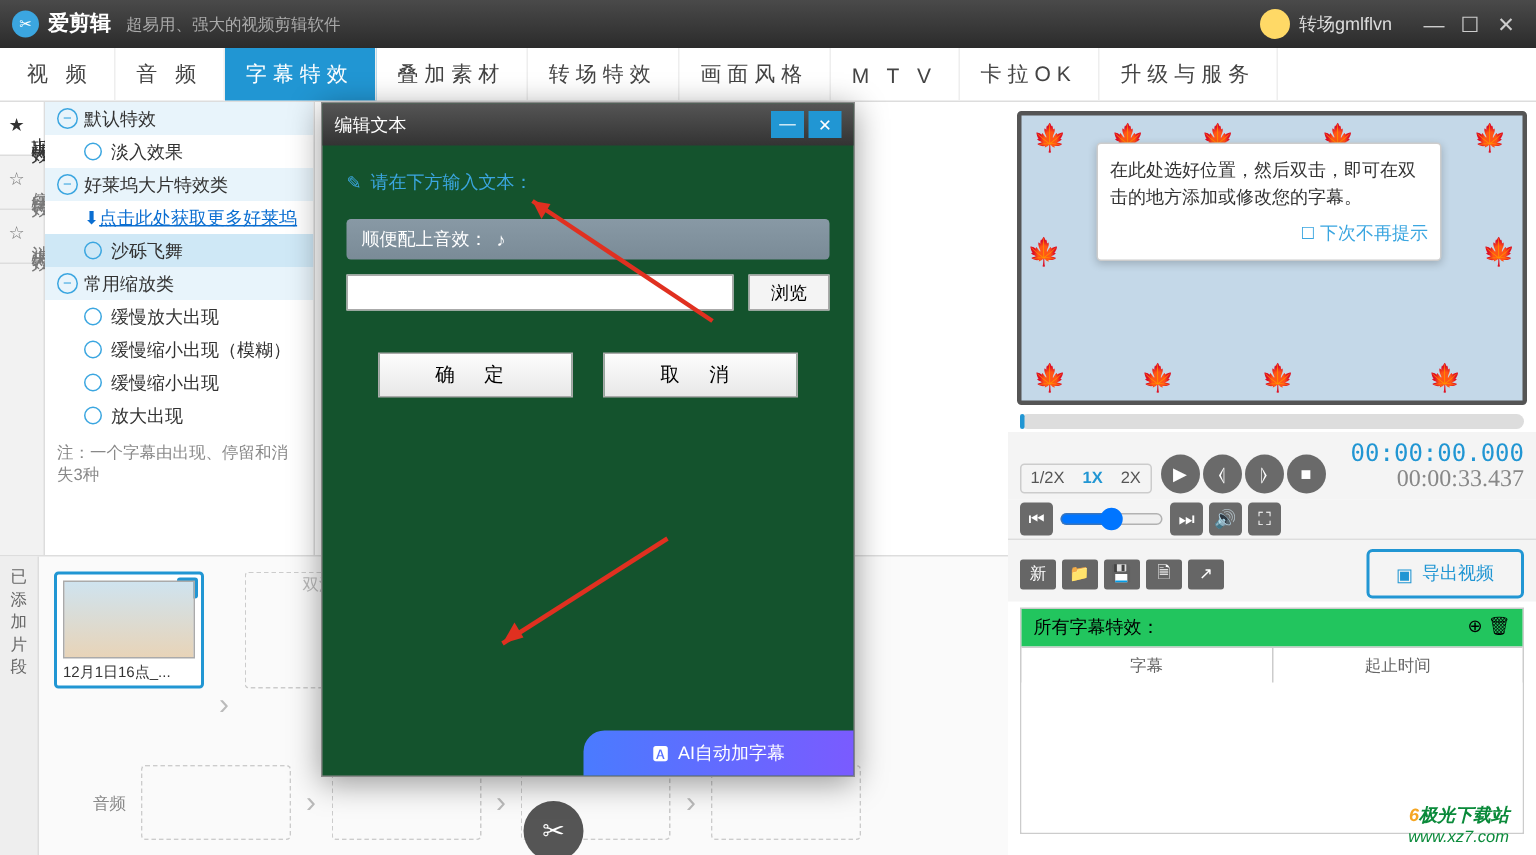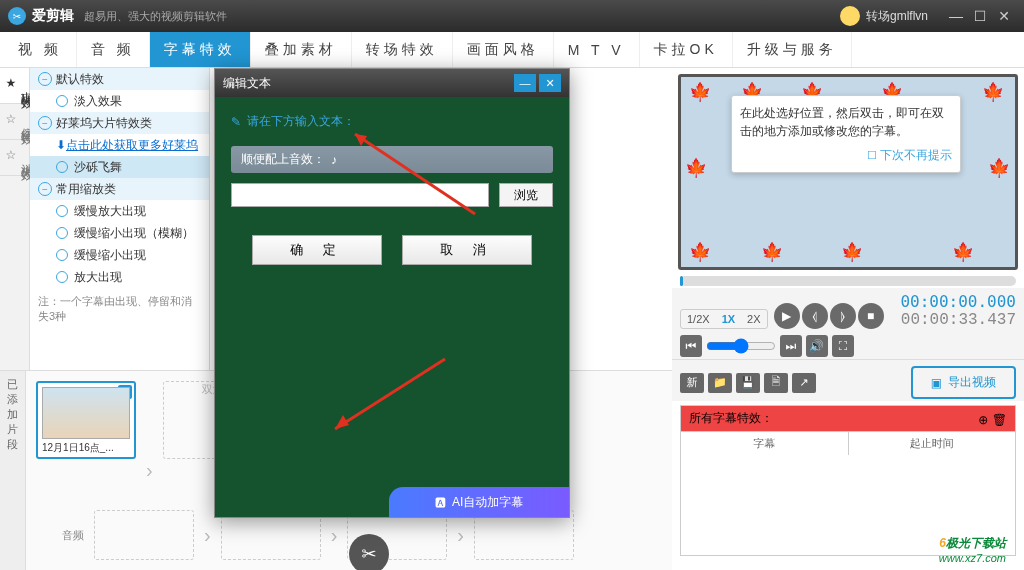--- a/index.html
+++ b/index.html
@@ -36,26 +36,26 @@
 .tooltip .chk{margin-top:6px;color:#3ba6e0;font-size:11px;text-align:right}
 .seekbar{height:10px;margin:2px 8px;background:#ddd;border-radius:5px;position:relative}
 .seekbar .prog{position:absolute;left:0;top:0;bottom:0;width:1%;background:#2196d3;border-radius:5px}
 .controls{display:flex;align-items:flex-end;gap:2px;padding:4px 8px;background:#f4f4f4}
 .speeds{display:flex;border:1px solid #ccc;border-radius:3px;overflow:hidden;margin-right:4px}
 .speeds span{padding:3px 6px;font-size:11px;cursor:pointer;color:#555}
 .speeds span.on{color:#2196d3;font-weight:bold}
 .pbtn{width:26px;height:26px;border-radius:50%;background:#6a6a6a;color:#fff;display:flex;align-items:center;justify-content:center;font-size:12px;cursor:pointer}
 .timecol{margin-left:auto;text-align:right;font-family:monospace}
 .tc1{color:#2196d3;font-size:16px;font-family:"Segoe UI",monospace}
-.tc2{color:#888;font-size:16px;font-family:Liberation Mono, monospace}
+.tc2{color:#888;font-size:16px;font-family:Liberation Serif, serif}
 .rowctr2{display:flex;align-items:center;gap:4px;padding:2px 8px;background:#f4f4f4}
 .sbtn{width:24px;height:20px;background:#666;color:#fff;display:flex;align-items:center;justify-content:center;font-size:11px;cursor:pointer;border-radius:2px}
 .export{margin-left:auto;padding:6px 18px;border:2px solid #2196d3;color:#2196d3;border-radius:4px;font-size:14px;cursor:pointer;display:flex;align-items:center;gap:6px}
 .subtable{margin:4px 8px;border:1px solid #ccc}
-.subtable .hdr{background:#ef4444;padding:4px 8px;display:flex;justify-content:space-between;align-items:flex-end;font-size:12px}
+.subtable .hdr{background:#22c55e;padding:4px 8px;display:flex;justify-content:space-between;align-items:flex-start;font-size:12px}
 .subtable .cols{display:flex;border-top:1px solid #ccc}
 .subtable .cols div{flex:1;padding:4px;text-align:center;color:#666;border-right:1px solid #ccc;font-size:11px}
 .subtable .body{height:100px;background:#fff}
 .bottom{position:absolute;left:0;right:352px;bottom:0;height:200px;border-top:1px solid #ddd;background:#fafafa;display:flex}
 .btab{width:26px;background:#eee;padding:6px 4px;text-align:center;color:#666;border-right:1px solid #ddd;font-size:11px}
 .clips{flex:1;padding:10px;display:flex;gap:10px;position:relative}
 .clip{width:100px;height:78px;border:1px solid #ccc;border-radius:3px;background:#fff;position:relative}
 .clip.sel{border:2px solid #2196d3}
 .clip .thumb{position:absolute;inset:4px 4px 18px 4px;background:linear-gradient(#cfe3ef,#e8d4b8);border:1px solid #aaa}
 .clip .lbl{position:absolute;bottom:2px;left:4px;right:4px;font-size:10px;color:#333;white-space:nowrap;overflow:hidden}

